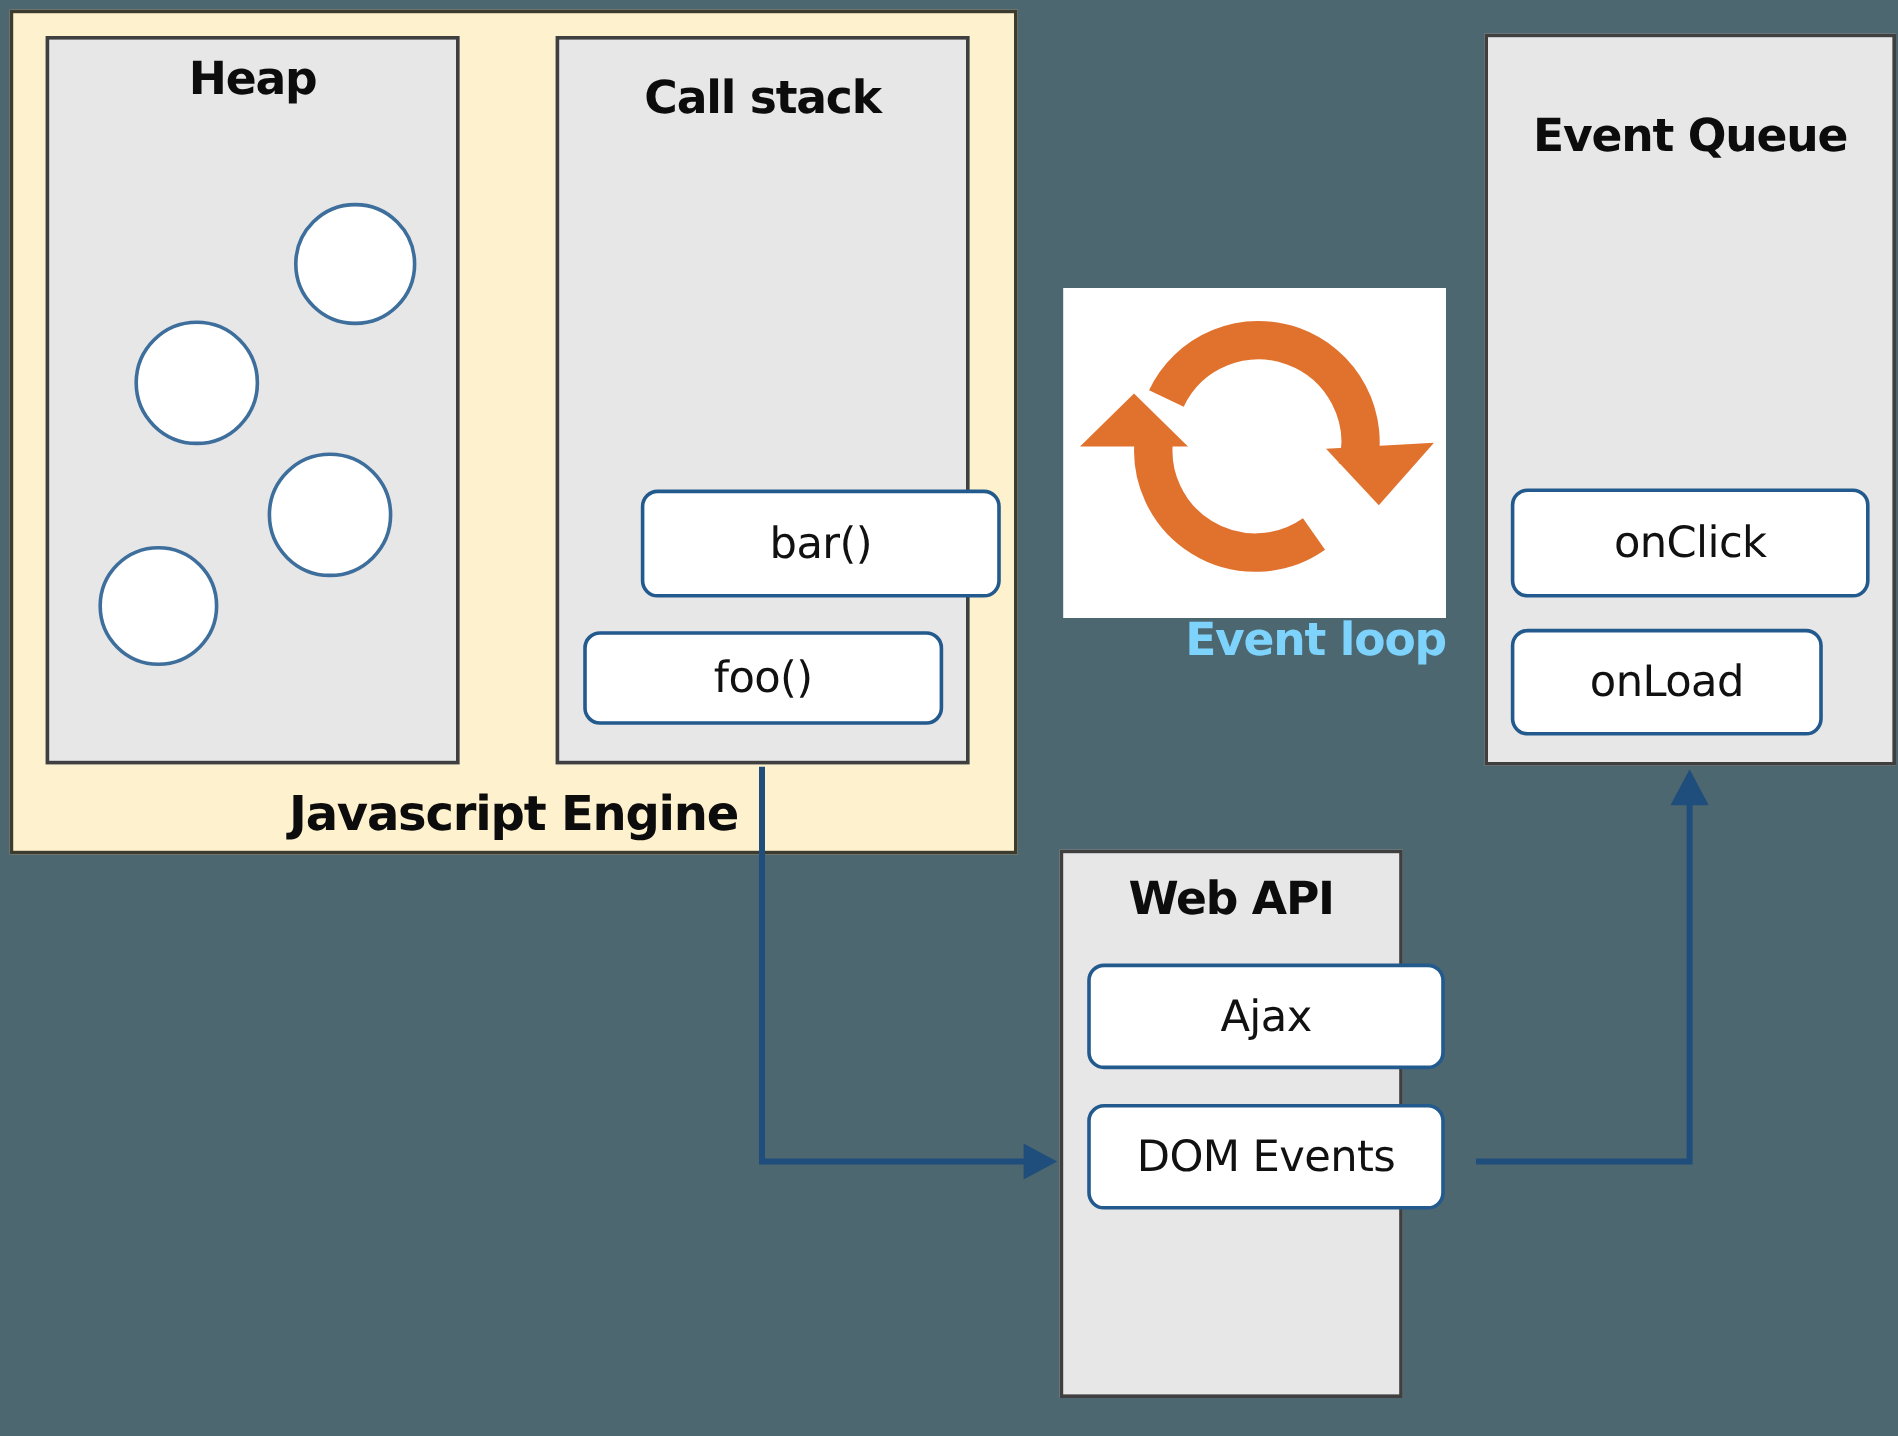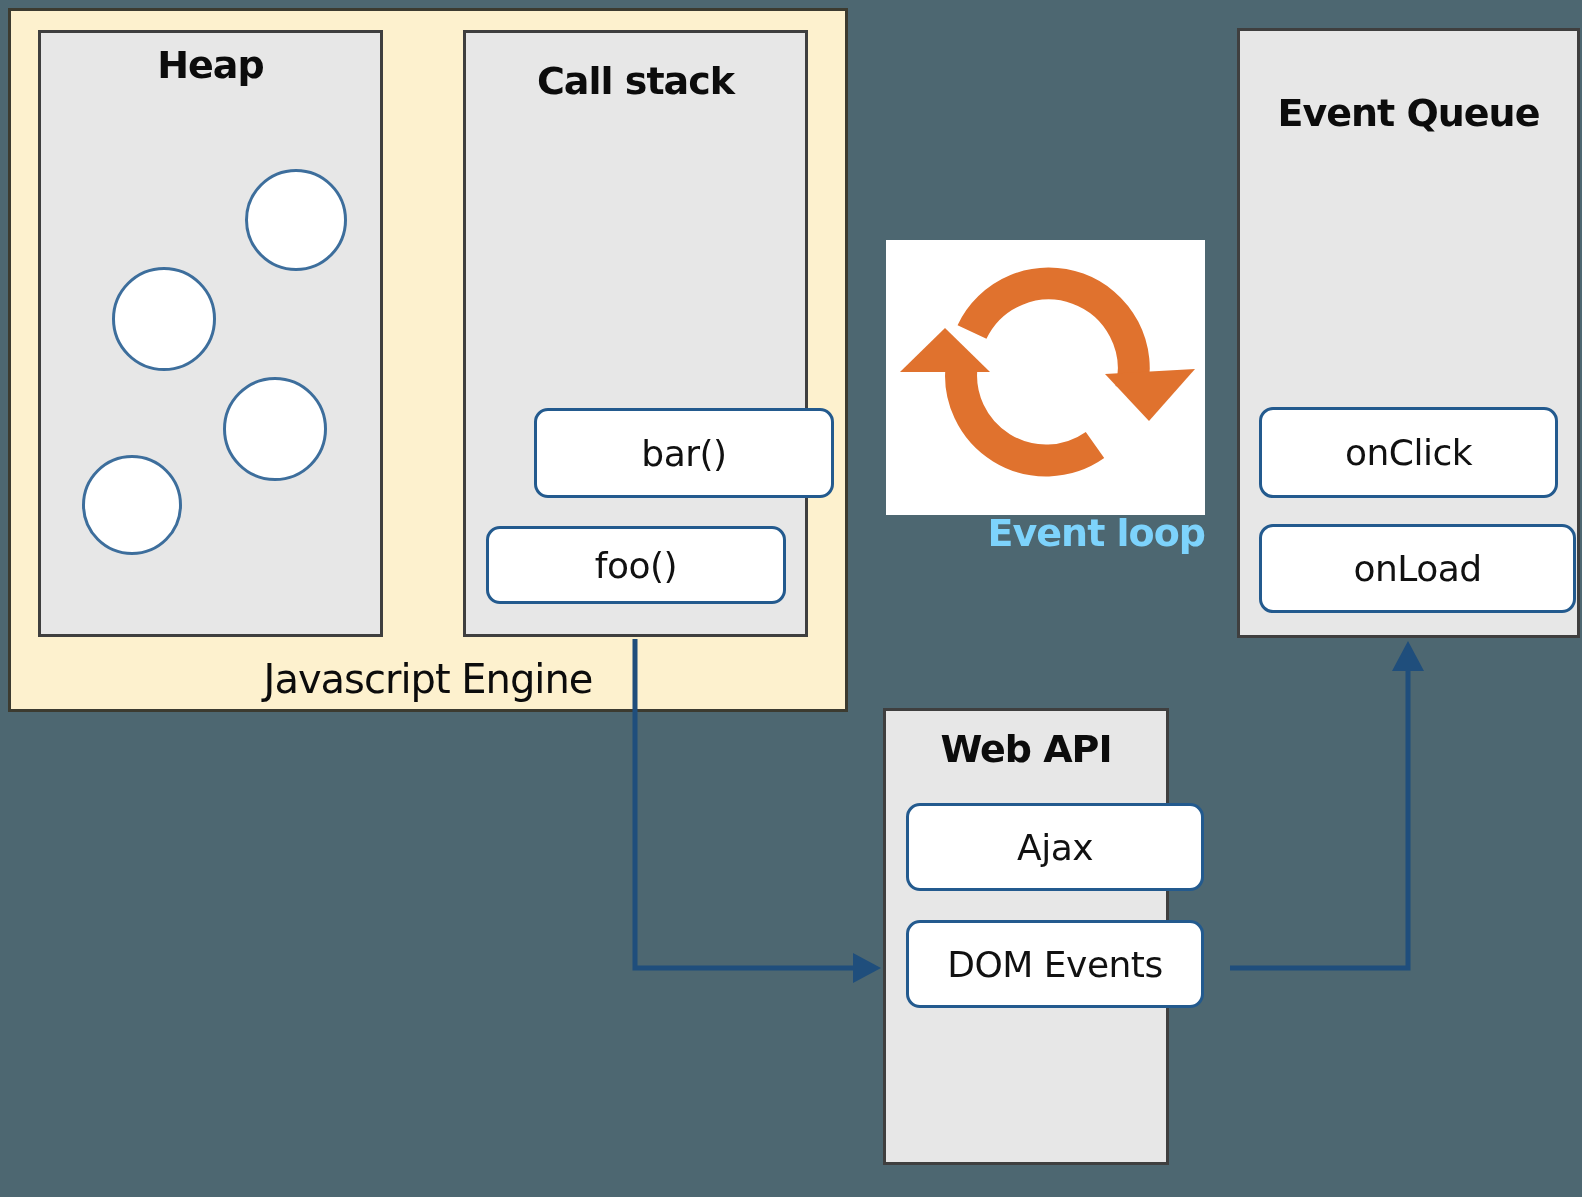--- a/index.html
+++ b/index.html
@@ -35,21 +35,21 @@
     font-size:36px;color:#111111;letter-spacing:-0.5px;
   }
   
   .heap-circle{
     position:absolute;border-radius:50%;
     background:#ffffff;border:3px solid #3D6E9C;
     box-sizing:border-box;
   }
   .engine-label{
     position:absolute;left:0;right:0;top:645px;text-align:center;
-    font-weight:normal;font-size:40px;color:#0c0c0c;letter-spacing:-1px;
+    font-weight:bold;font-size:40px;color:#0c0c0c;letter-spacing:-1px;
   }
   .eventloop-panel{
     left:886px;top:240px;width:319px;height:275px;background:#ffffff;
   }
   .eventloop-label{
     left:886px;top:511px;width:319px;text-align:right;
     font-weight:bold;font-size:38px;color:#7dd3fc;letter-spacing:-1px;
   }
   svg{display:block;}
   .overlay{left:0;top:0;pointer-events:none;}
@@ -88,21 +88,21 @@
         <polygon points="59,88 14,132 104,132"></polygon>
         <polygon points="263,181 309,129 219,134"></polygon>
       </g>
     </svg>
   </div>
   <div class="abs eventloop-label">Event loop</div>
 
   <div class="abs panel" style="left:1237px;top:28px;width:343px;height:610px;">
     <div class="panel-title" style="top:12px;margin-top:48px;">Event Queue</div>
     <div class="item" style="left:19px;top:376px;width:299px;height:91px;">onClick</div>
-    <div class="item" style="left:19px;top:493px;width:317px;height:89px;">onLoad</div>
+    <div class="item" style="left:19px;top:493px;width:260px;height:89px;">onLoad</div>
   </div>
 
   <div class="abs panel" style="left:883px;top:708px;width:286px;height:457px;">
     <div class="panel-title" style="top:16px;">Web API</div>
     <div class="item" style="left:20px;top:92px;width:298px;height:88px;">Ajax</div>
     <div class="item" style="left:20px;top:209px;width:298px;height:88px;">DOM Events</div>
   </div>
 
   <svg class="abs overlay" width="1582" height="1197" viewBox="0 0 1582 1197">
     <g fill="none" stroke="#1F4E7C" stroke-width="5">

